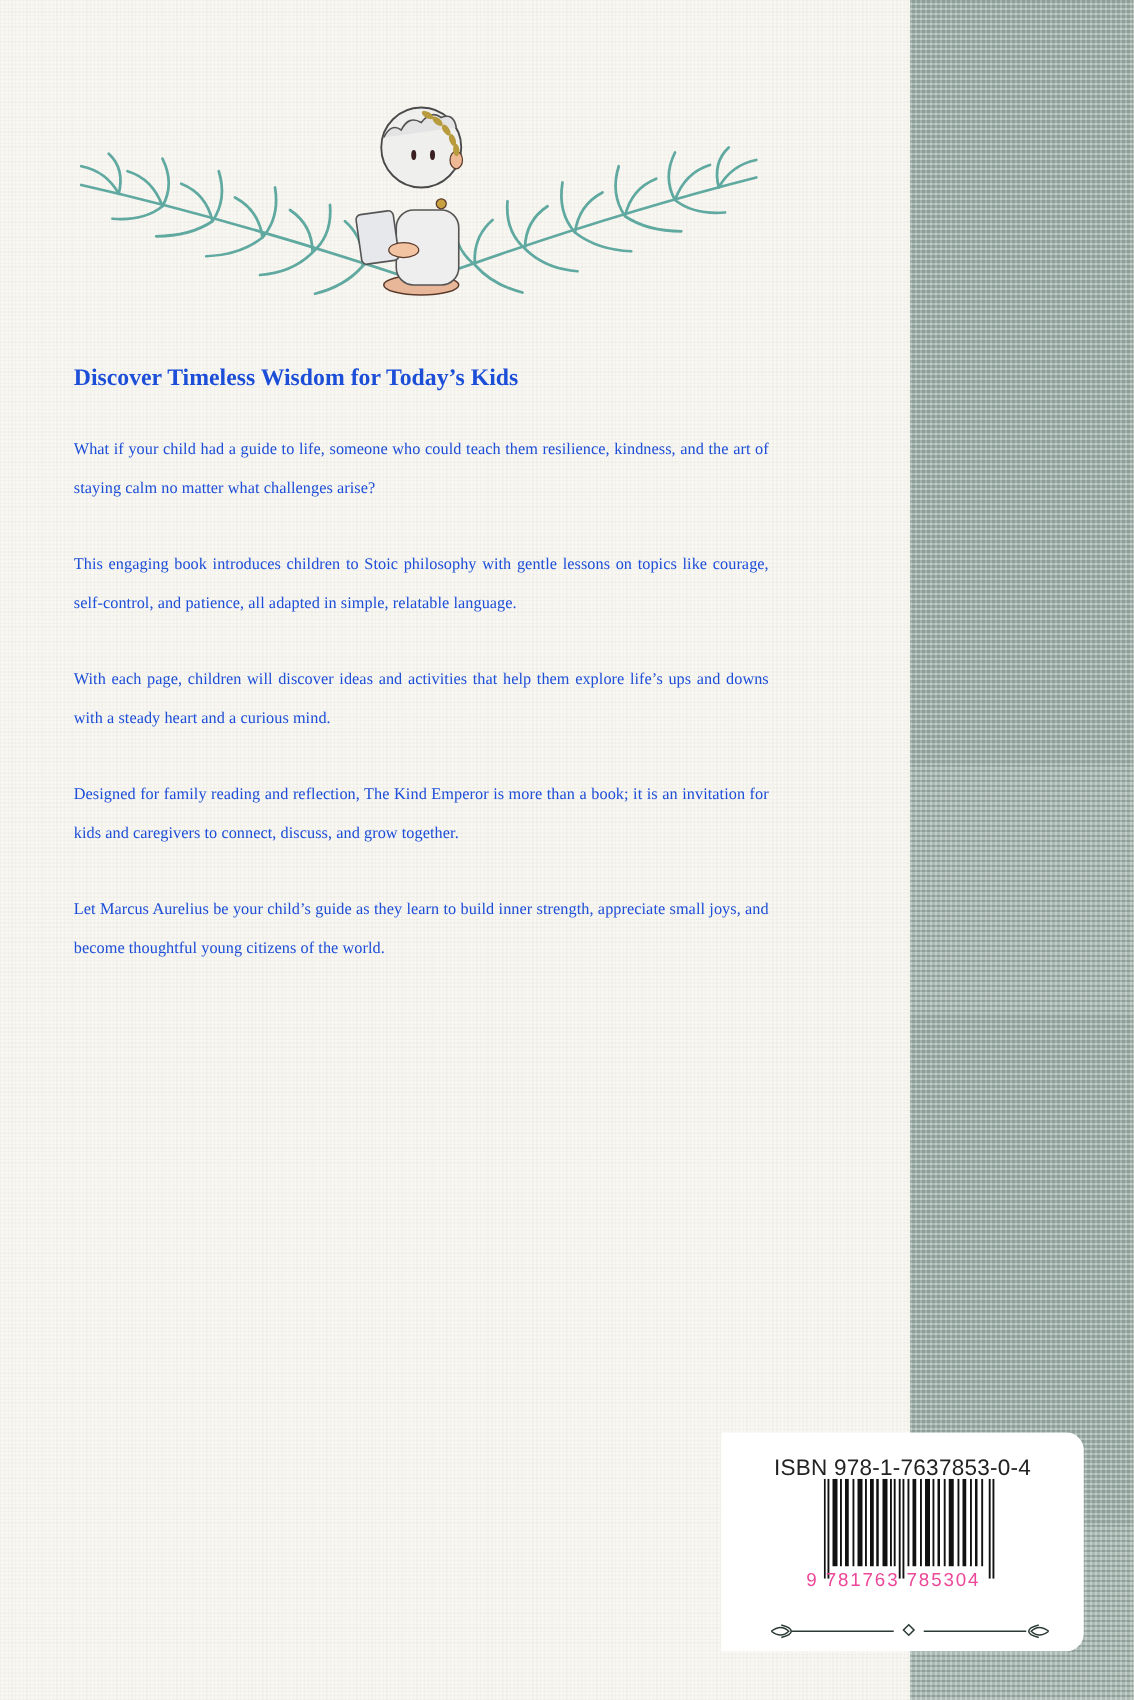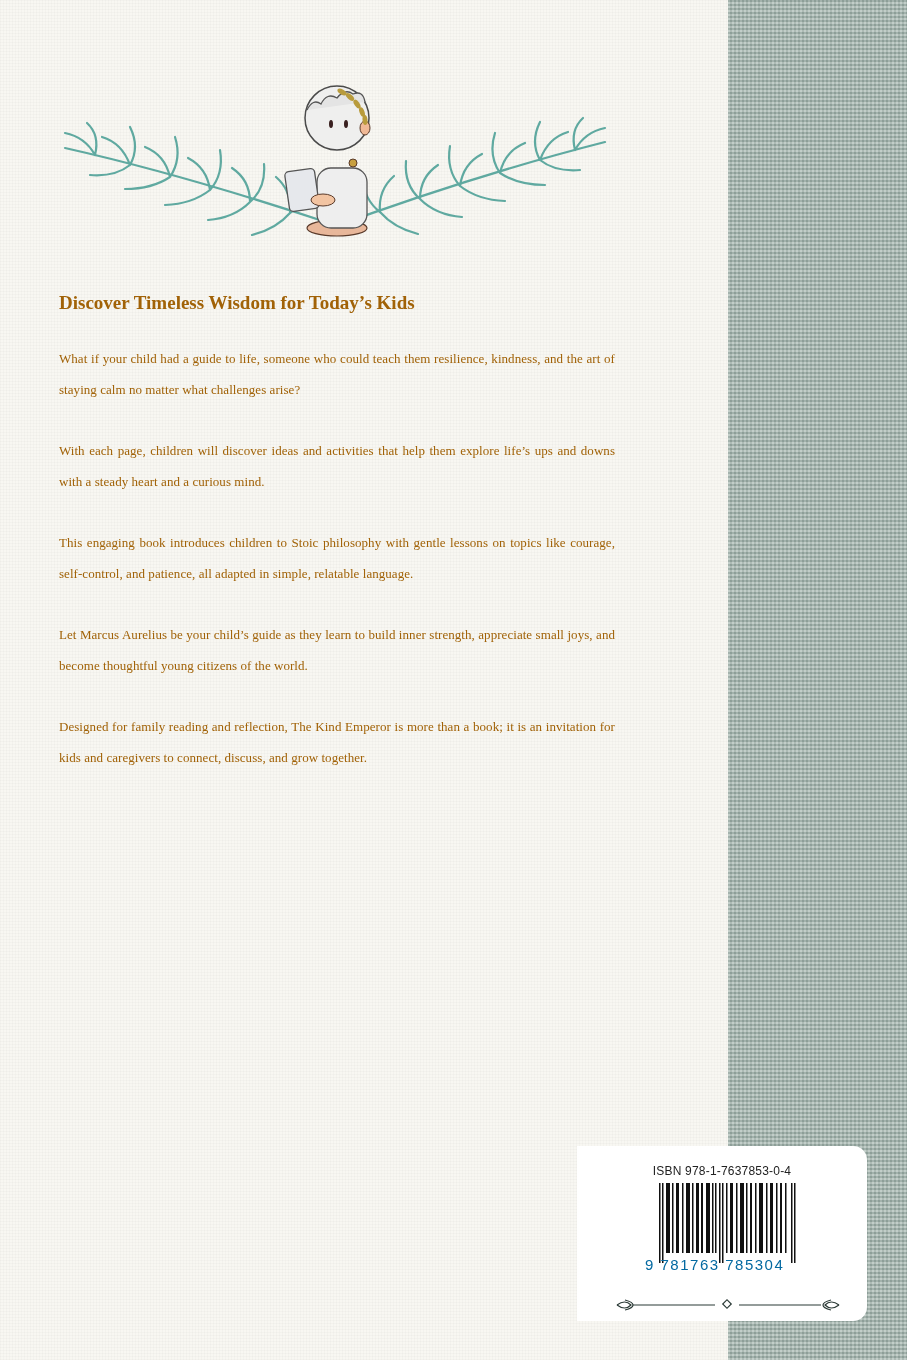--- a/index.html
+++ b/index.html
@@ -18,41 +18,41 @@
   .spine {
     position: absolute; left: 728px; top: 0; width: 179px; height: 1360px;
     background-color: #a9b9b2;
     background-image:
       repeating-linear-gradient(0deg, rgba(255,255,255,0.18) 0 2px, rgba(80,100,95,0.18) 2px 4px),
       repeating-linear-gradient(90deg, rgba(255,255,255,0.14) 0 2px, rgba(80,100,95,0.16) 2px 4px);
   }
   .illustration { position: absolute; left: 55px; top: 80px; width: 560px; height: 170px; }
   .text-block {
     position: absolute; left: 59px; top: 290px; width: 556px;
-    color: #a16207; font-family: "Liberation Serif", "DejaVu Serif", serif;
+    color: #1d4ed8; font-family: "Liberation Serif", "DejaVu Serif", serif;
   }
   .heading { font-size: 19px; font-weight: 600; margin: 0 0 26px 0; line-height: 1.4; }
   .para {
     font-size: 13px; line-height: 31px; margin: 0 0 30px 0;
     text-align: justify; letter-spacing: 0.05px;
   }
   .isbn-box {
     position: absolute; left: 577px; top: 1146px; width: 290px; height: 175px;
     background: #ffffff; border-radius: 0 14px 14px 0;
   }
   .isbn-label {
     position: absolute; left: 0; right: 0; top: 18px; text-align: center;
     font-family: "Liberation Sans", "DejaVu Sans", sans-serif;
-    font-size: 12px; color: #222; letter-spacing: 0.2px;
+    font-size: 18px; color: #222; letter-spacing: 0.2px;
   }
   .barcode { position: absolute; left: 82px; top: 37px; width: 140px; height: 80px; }
   .barcode-digits {
     position: absolute; left: 68px; top: 110px;
     font-family: "Liberation Sans", "DejaVu Sans", sans-serif;
-    font-size: 15px; color: #0369a1; letter-spacing: 1.5px; white-space: pre;
+    font-size: 15px; color: #ec4899; letter-spacing: 1.5px; white-space: pre;
   }
   .ornament { position: absolute; left: 38px; top: 152px; width: 226px; height: 14px; }
 </style>
 </head>
 <body>
 
 <div class="cover"></div>
 <div class="spine"></div>
 
 <svg class="illustration" viewBox="0 0 560 170" xmlns="http://www.w3.org/2000/svg">
@@ -91,24 +91,24 @@
       <ellipse cx="302" cy="24" rx="5" ry="2.5" transform="rotate(55 302 24)"></ellipse>
       <ellipse cx="307" cy="32" rx="5" ry="2.5" transform="rotate(70 307 32)"></ellipse>
       <ellipse cx="310" cy="40" rx="5" ry="2.5" transform="rotate(85 310 40)"></ellipse>
     </g>
   </g>
 </svg>
 
 <div class="text-block">
   <p class="heading">Discover Timeless Wisdom for Today’s Kids</p>
   <p class="para">What if your child had a guide to life, someone who could teach them resilience, kindness, and the art of staying calm no matter what challenges arise?</p>
+  <p class="para">This engaging book introduces children to Stoic philosophy with gentle lessons on topics like courage, self-control, and patience, all adapted in simple, relatable language.</p>
   <p class="para">With each page, children will discover ideas and activities that help them explore life’s ups and downs with a steady heart and a curious mind.</p>
-  <p class="para">This engaging book introduces children to Stoic philosophy with gentle lessons on topics like courage, self-control, and patience, all adapted in simple, relatable language.</p>
+  <p class="para">Designed for family reading and reflection, The Kind Emperor is more than a book; it is an invitation for kids and caregivers to connect, discuss, and grow together.</p>
   <p class="para">Let Marcus Aurelius be your child’s guide as they learn to build inner strength, appreciate small joys, and become thoughtful young citizens of the world.</p>
-  <p class="para">Designed for family reading and reflection, The Kind Emperor is more than a book; it is an invitation for kids and caregivers to connect, discuss, and grow together.</p>
 </div>
 
 <div class="isbn-box">
   <div class="isbn-label">ISBN 978-1-7637853-0-4</div>
   <svg class="barcode" viewBox="0 0 140 80" preserveAspectRatio="none" xmlns="http://www.w3.org/2000/svg">
     <g fill="#111">
       <rect x="0" y="0" width="1.5" height="80"></rect>
         <rect x="3" y="0" width="1.5" height="80"></rect>
       <rect x="7" y="0" width="4" height="70"></rect>
         <rect x="13" y="0" width="1.5" height="70"></rect>

